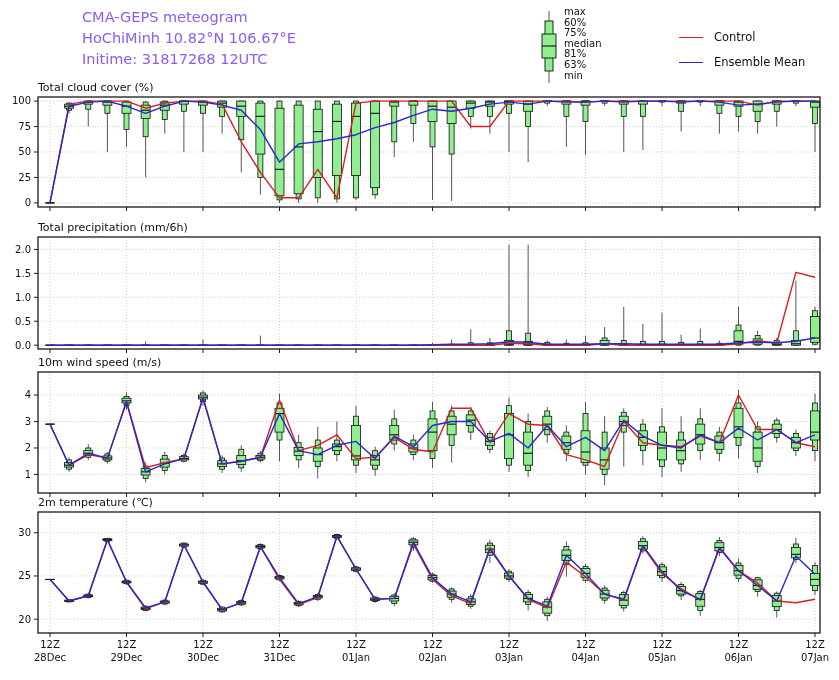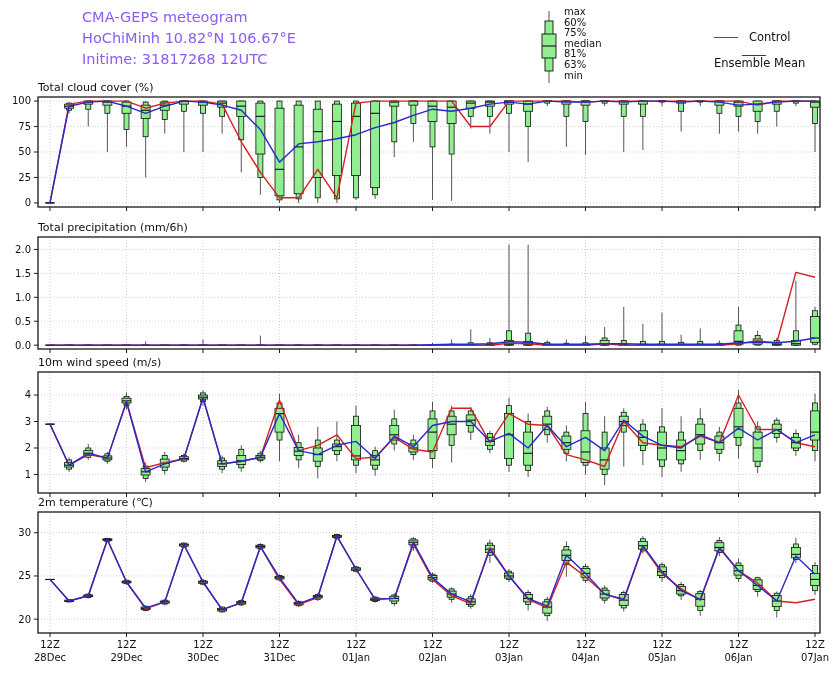--- a/index.html
+++ b/index.html
@@ -1,21 +1,21 @@
 <!DOCTYPE html>
 <html><head>
 <meta charset="utf-8">
 <style>
   html,body{margin:0;padding:0;background:#ffffff;}
   #app{position:relative;width:839px;height:680px;background:#ffffff;overflow:hidden;
        font-family:"DejaVu Sans","Liberation Sans",sans-serif;color:#111;}
   #header{position:absolute;left:38px;top:7px;font-size:14.5px;line-height:21px;color:#8b5cf6;margin-left:44px;}
   #legend-sample-svg{position:absolute;left:537px;top:6px;}
   #legend-sample-labels{position:absolute;left:564px;top:7px;font-size:10px;line-height:10.6px;color:#111;}
-  .legend-entry{position:absolute;left:714px;height:14px;display:flex;align-items:center;font-size:11.5px;color:#111;}
+  .legend-entry{position:absolute;left:679px;height:14px;display:flex;align-items:center;font-size:11.5px;color:#111;}
   .legend-line{display:inline-block;width:24px;height:0;border-top:1.6px solid #000;margin-right:11px;}
 </style>
 </head>
 <body>
 
 <div id="app">
 
   <svg id="plot" width="839" height="680" viewBox="0 0 839 680" style="position:absolute;left:0;top:0;">
       <g>
         <clipPath id="clip0">
@@ -910,18 +910,18 @@
       <div>median</div>
       <div>81%</div>
       <div>63%</div>
       <div>min</div>
     </div>
 
   <div class="legend-entry" style="top:30px;">
     <span class="legend-line" id="control-line-swatch" style="border-top-color: rgb(214, 32, 32);"></span>
     <span>Control</span>
   </div>
-  <div class="legend-entry" style="top:55px;flex-direction:column;">
+  <div class="legend-entry" style="top:55px;">
     <span class="legend-line" id="ensemble-line-swatch" style="border-top-color: rgb(40, 40, 204);"></span>
     <span>Ensemble Mean</span>
   </div>
 
 </div>
 
 </body></html>

